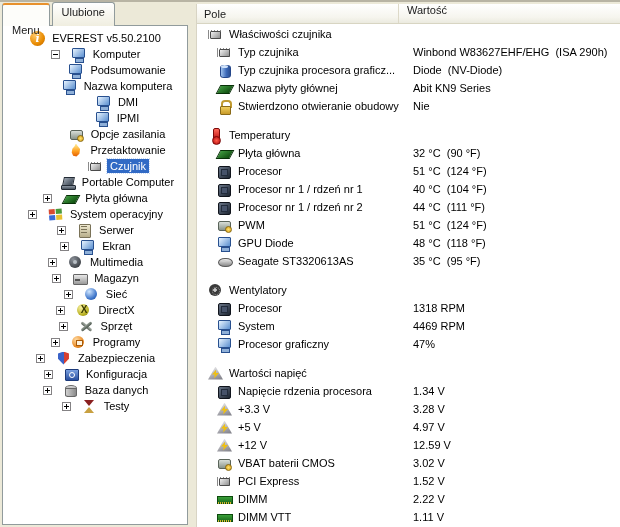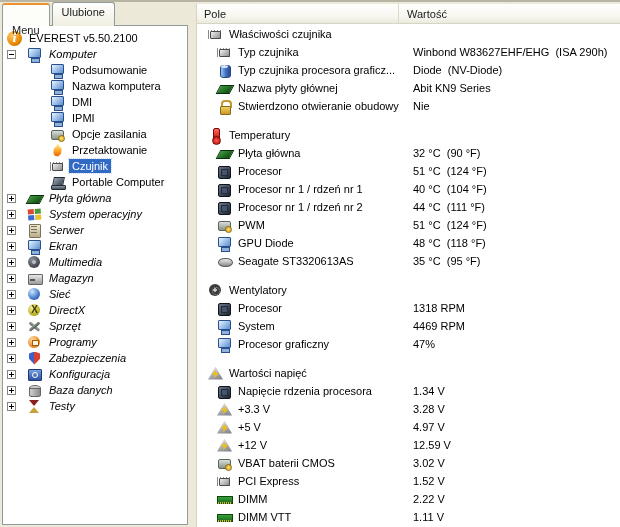--- a/index.html
+++ b/index.html
@@ -19,40 +19,40 @@
   }
   .tab.active {
     height:23px; background:#fdfdfa; border-top:2px solid #e8912d; padding-top:19px; z-index:4;
   }
 
   
   .tree-panel {
     position:absolute; left:2px; top:25px; width:186px; height:500px;
     background:#fff; border:1px solid #919b9c; overflow:hidden; padding-top:4px; z-index:2;
   }
-  .trow { height:16px; display:flex; align-items:center; white-space:nowrap; }
+  .trow { height:16px; display:flex; align-items:center; white-space:nowrap;justify-content:center; }
   .trow.depth0 { padding-left:4px; }
-  .trow.depth1 { padding-left:4px;font-style:italic; }
+  .trow.depth1 { padding-left:4px; }
   .trow.depth2 { padding-left:47px; }
   .tlabel { padding:1px 3px; white-space:pre; }
   .trow.sel .tlabel { background:#316ac5; color:#fff; outline:1px dotted #c9daf5; }
   .expander {
     position:relative; width:9px; height:9px; flex:0 0 9px; margin-right:11px;
     background:#fff; border:1px solid #848284;
   }
   .expander::before { content:''; position:absolute; left:1px; top:3px; width:5px; height:1px; background:#000; }
   .expander.closed::after { content:''; position:absolute; left:3px; top:1px; width:1px; height:5px; background:#000; }
 
   
   .rpanel {
     position:absolute; left:196px; top:4px; width:424px; height:523px;
     background:#fff; border-left:1px solid #d8d4c4;
   }
   .colhead {
-    height:20px; display:flex; align-items:center;
+    height:20px; display:flex; align-items:flex-start;
     background:linear-gradient(#ffffff,#f6f5ee 70%,#ebeadf);
     border-bottom:1px solid #d8d5c2; color:#1a1a1a;
   }
   .col-pole { width:202px; padding-left:7px; height:100%; display:flex; align-items:center; border-right:1px solid #ddd9c8; }
   .col-wartosc { padding-left:8px; }
   .rows { position:absolute; left:0; right:0; top:20px; bottom:0; overflow:hidden; padding-top:1px; }
   .rrow { height:18px; display:flex; align-items:center; position:relative; }
   .rrow.sechead { padding-left:11px; }
   .rrow.item { padding-left:20px; }
   .rlabel { margin-left:2px; white-space:pre; }

